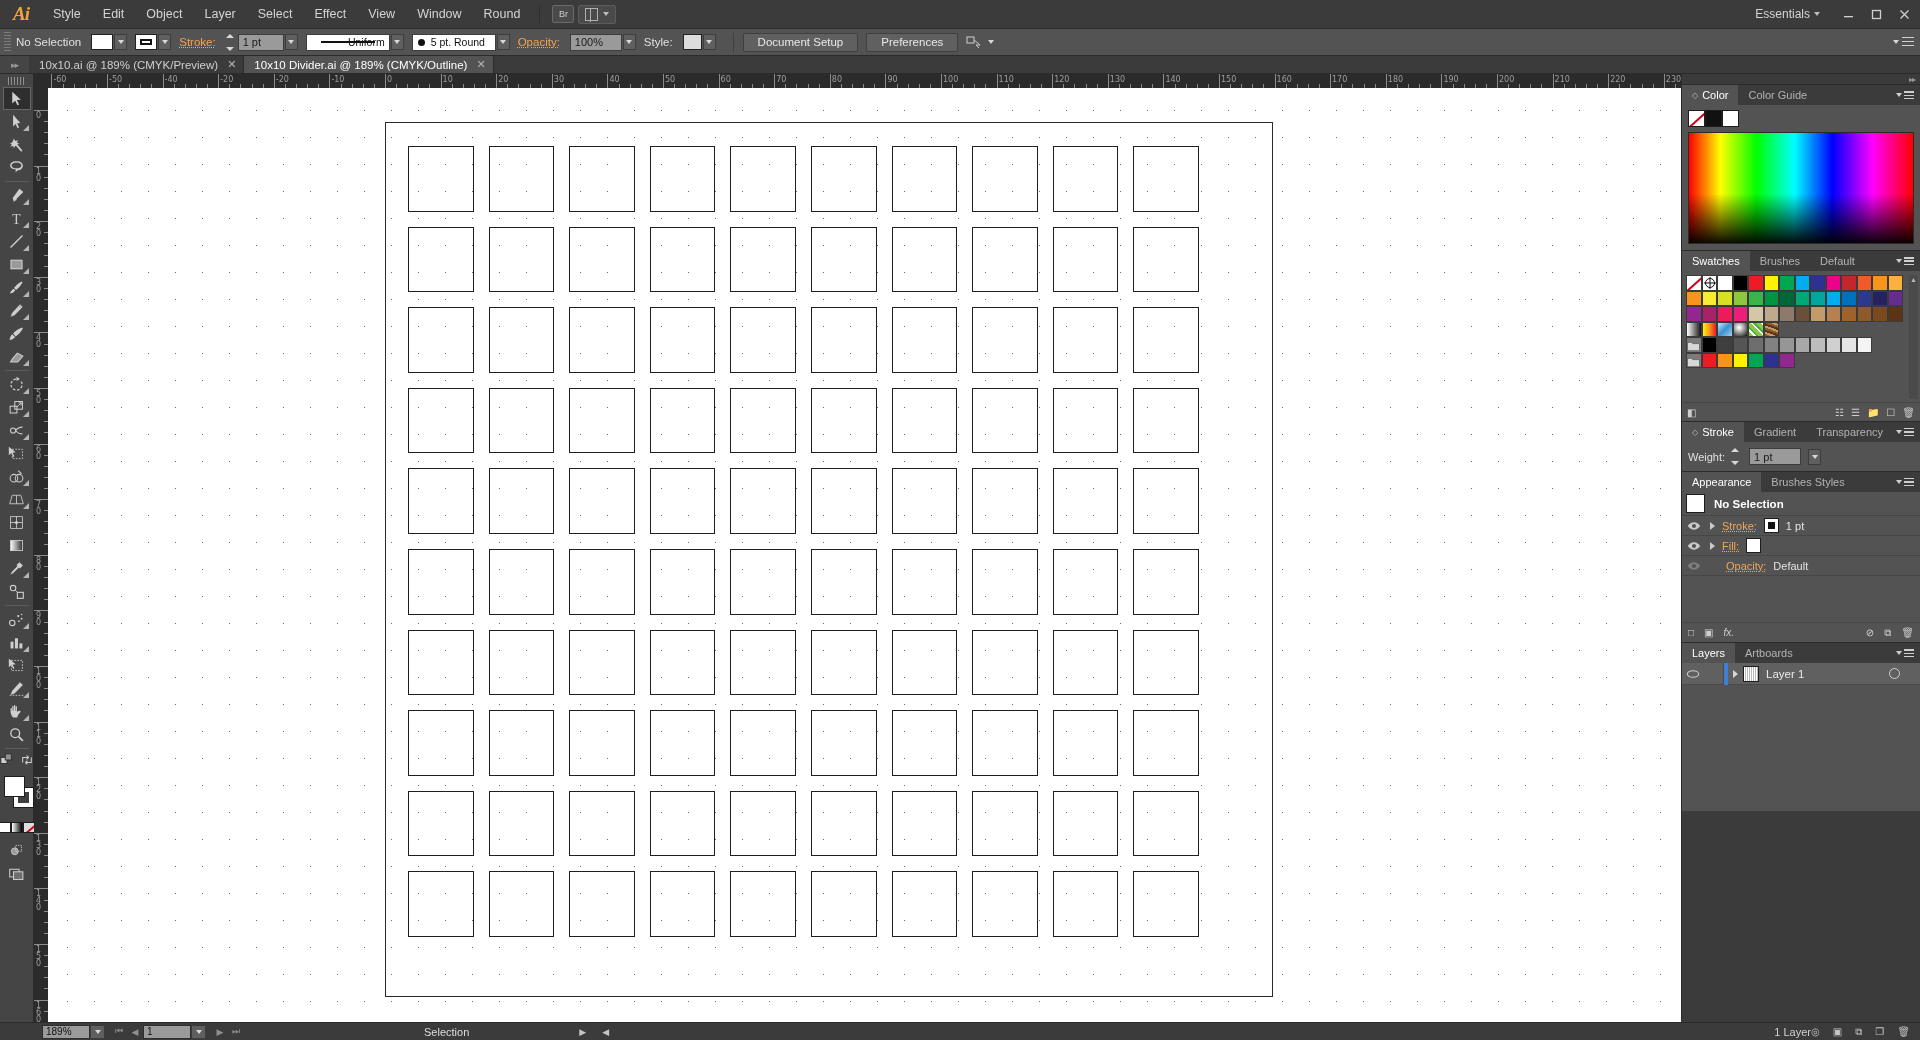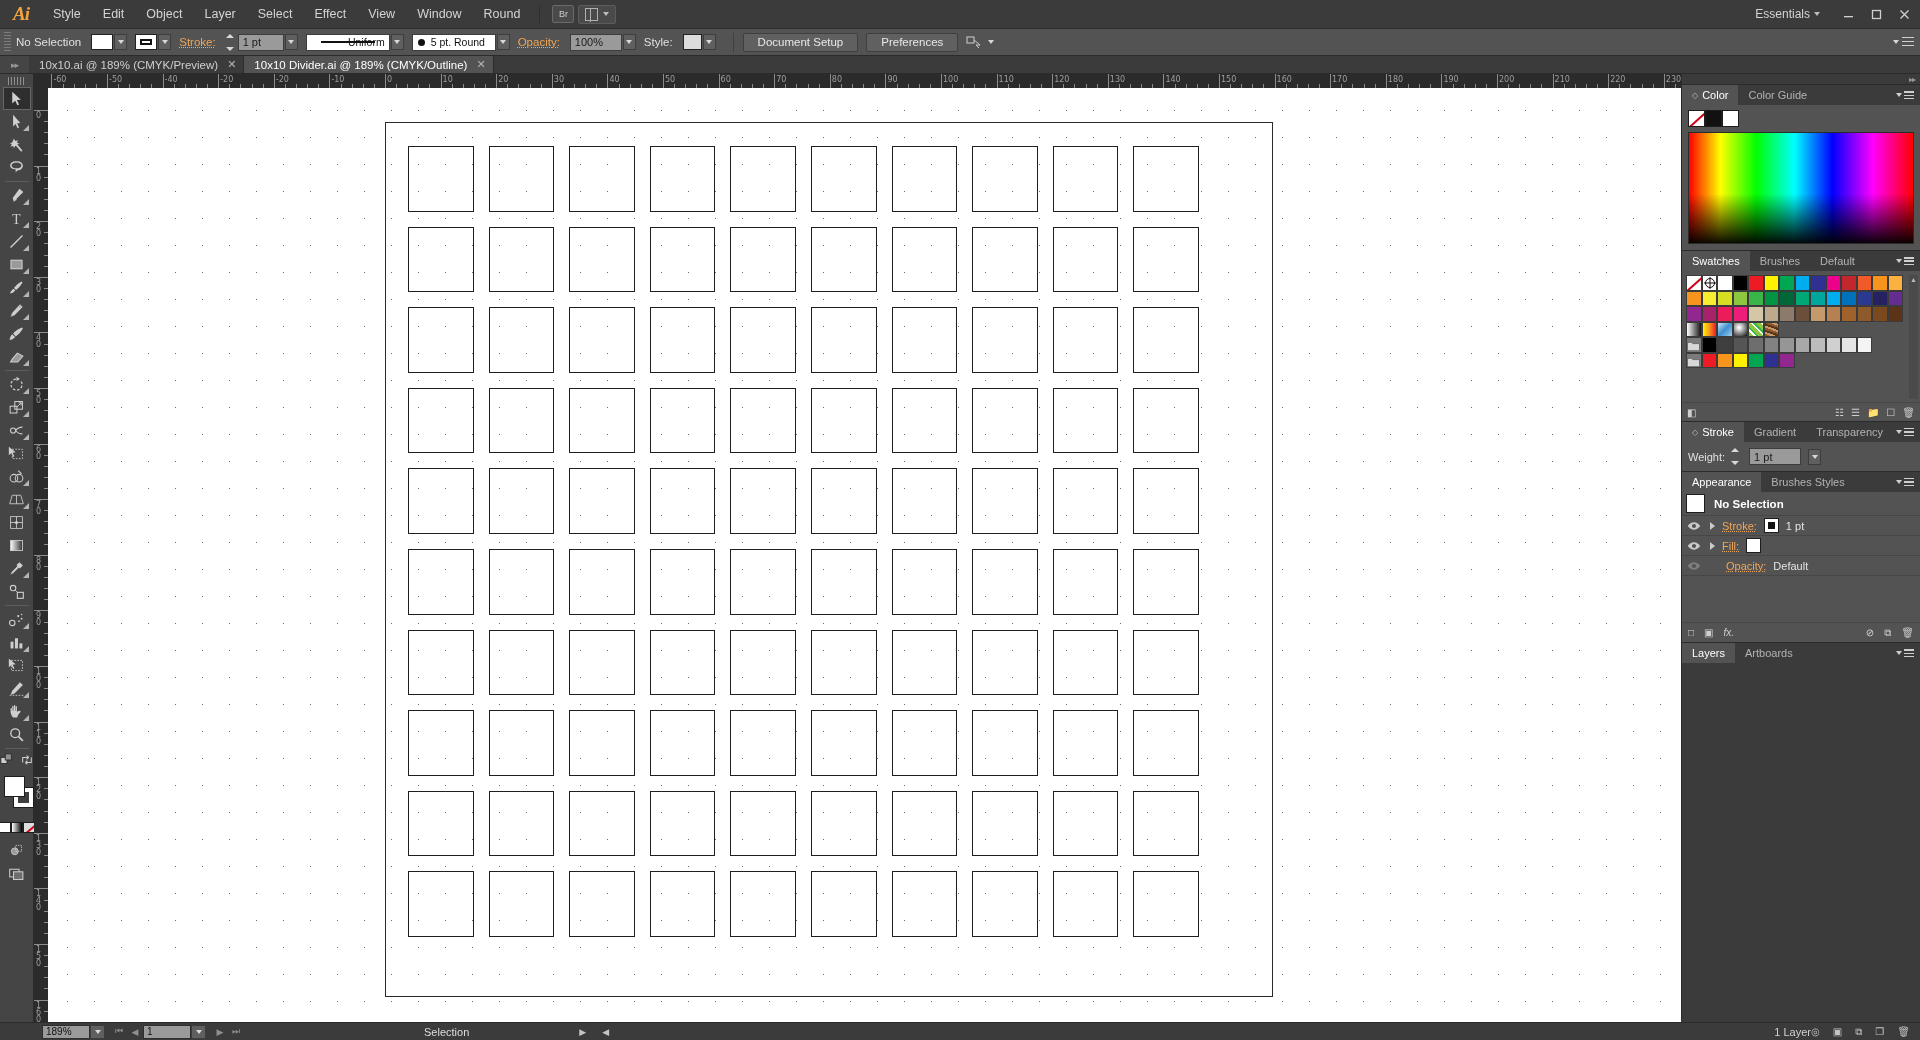--- a/index.html
+++ b/index.html
@@ -1259,20 +1259,35 @@
           <span>Layers</span>
         </div>
         <div class="ptab">
           <span>Artboards</span>
         </div>
         <div class="pmenu">
             <div class="tri"></div>
             <div class="bars"></div>
           </div>
       </div>
+      <div class="lay-body">
+        <div class="lay-row">
+          <div class="lay-eye">
+            <svg width="14" height="10" viewBox="0 0 16 10">
+                <ellipse cx="8" cy="5" rx="6.5" ry="3.8" fill="none" stroke="#cfcfcf" stroke-width="1.2"></ellipse>
+              </svg>
+          </div>
+          <div class="lay-lock"></div>
+          <div class="lay-color"></div>
+          <div class="lay-tri"></div>
+          <div class="lay-thumb"></div>
+          <div class="lay-name">Layer 1</div>
+          <div class="lay-target"></div>
+        </div>
+      </div>
     </div>
   </div>
 
   <div class="statusbar">
     <div class="st-zoom">189%</div>
     <div class="st-drop">
         <div class="tri-d"></div>
       </div>
     <div class="st-nav">
       <span>⏮</span>

